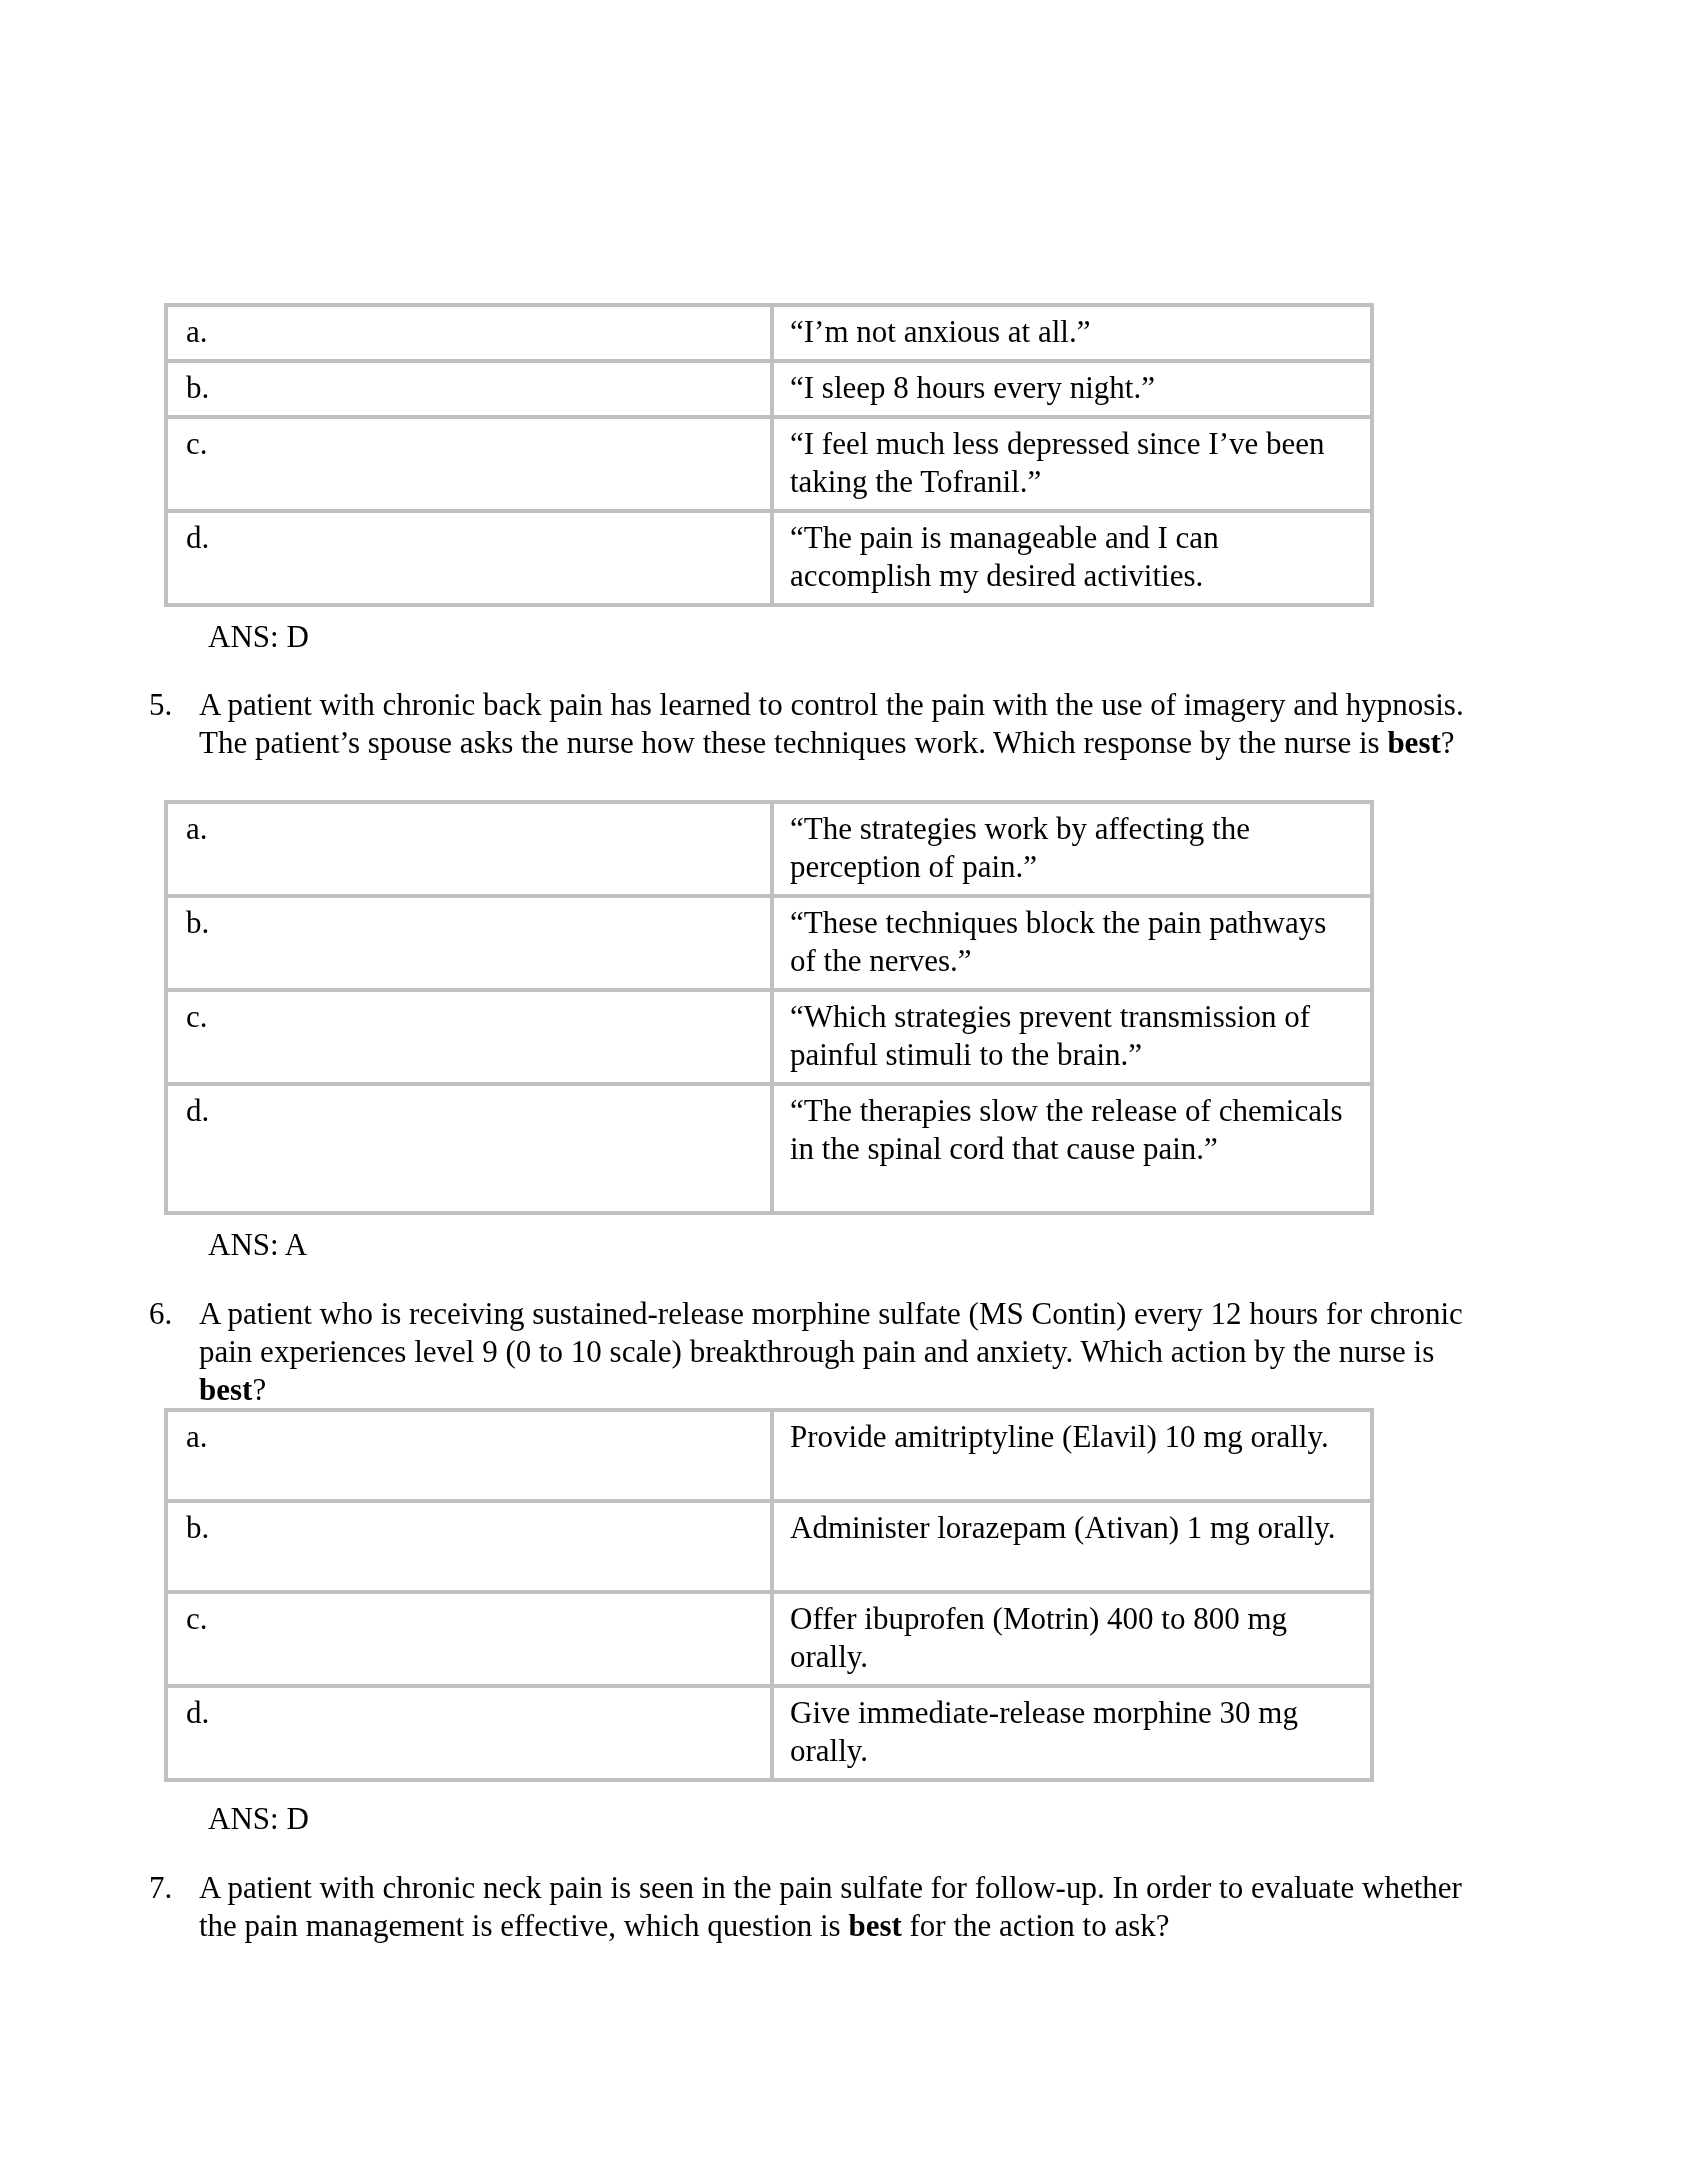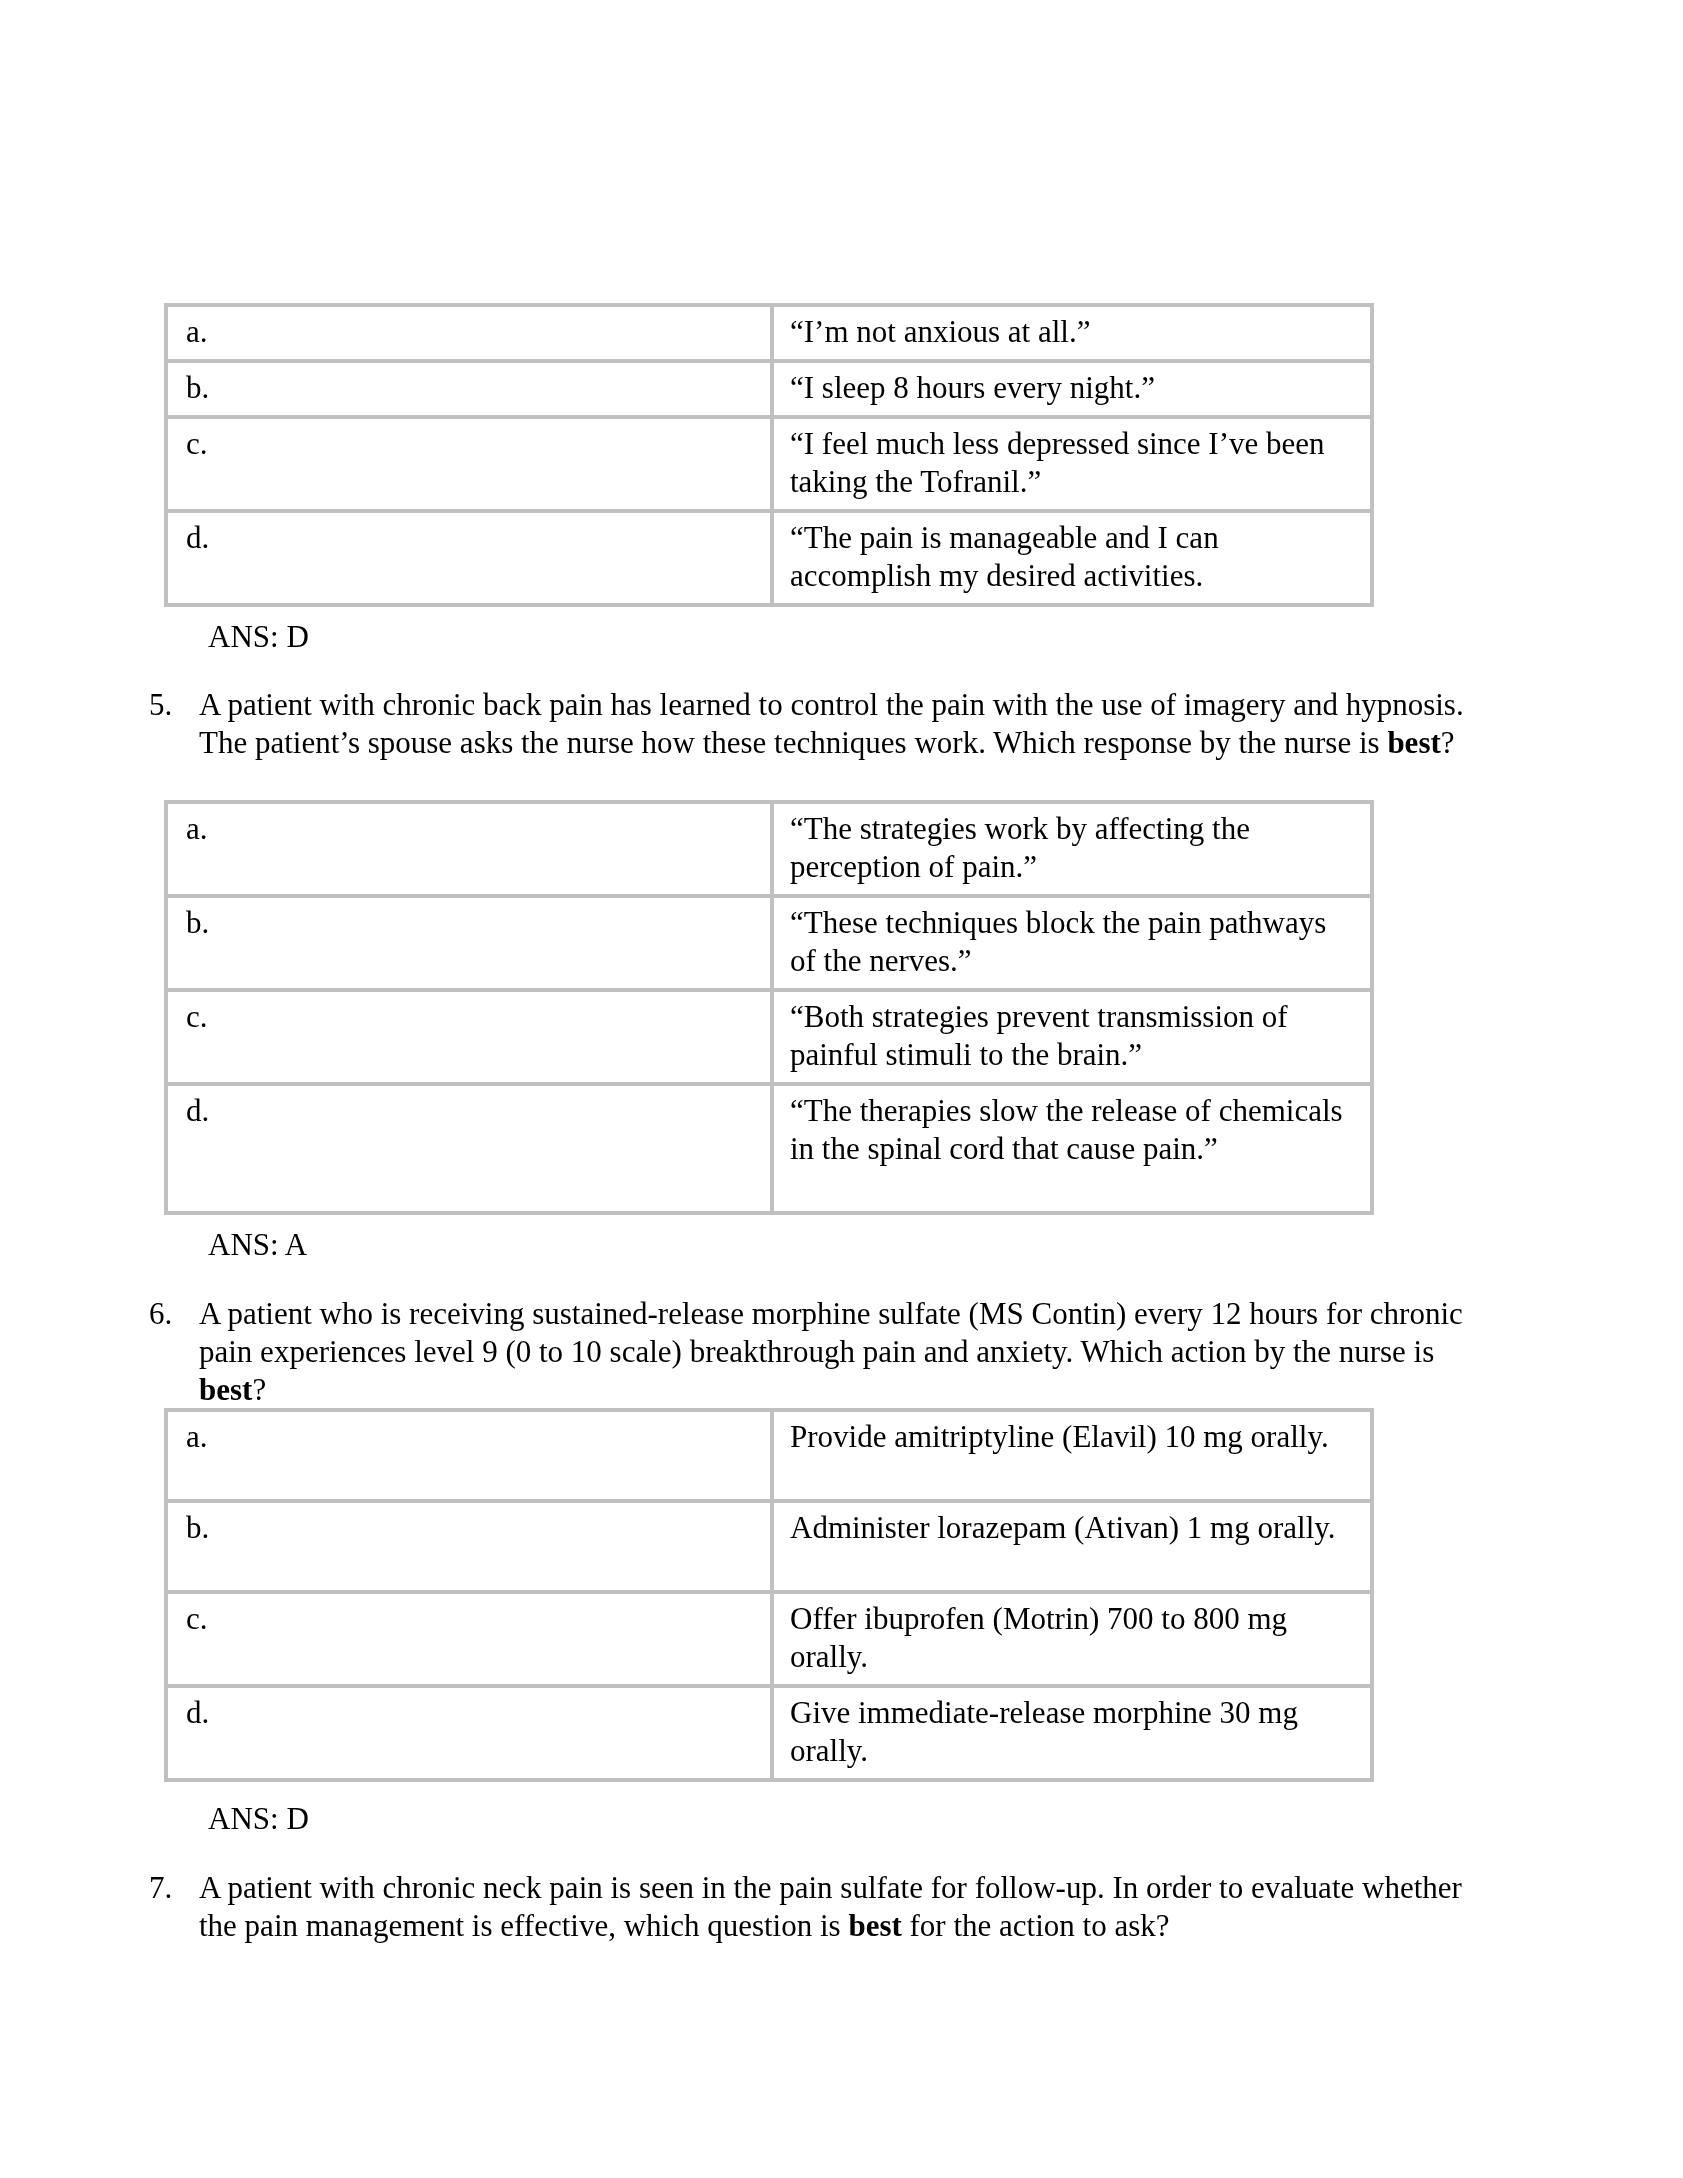--- a/index.html
+++ b/index.html
@@ -108,21 +108,21 @@
         <tr style="height:91px;">
       <td class="letter">a.</td>
       <td class="text">“The strategies work by affecting the perception of pain.”</td>
     </tr>
     <tr style="height:91px;">
       <td class="letter">b.</td>
       <td class="text">“These techniques block the pain pathways of the nerves.”</td>
     </tr>
     <tr style="height:91px;">
       <td class="letter">c.</td>
-      <td class="text">“Both strategies prevent transmission of painful stimuli to the brain.”</td>
+      <td class="text">“Which strategies prevent transmission of painful stimuli to the brain.”</td>
     </tr>
     <tr style="height:129px;">
       <td class="letter">d.</td>
       <td class="text">“The therapies slow the release of chemicals in the spinal cord that cause pain.”</td>
     </tr>
   </tbody>
     </table>
   <div class="ans" style="top:1226px;">ANS:  A</div>
 
   <div class="question" style="top:1295px;">
@@ -134,21 +134,21 @@
         <tr style="height:91px;">
       <td class="letter">a.</td>
       <td class="text">Provide amitriptyline (Elavil) 10 mg orally.</td>
     </tr>
     <tr style="height:91px;">
       <td class="letter">b.</td>
       <td class="text">Administer lorazepam (Ativan) 1 mg orally.</td>
     </tr>
     <tr style="height:91px;">
       <td class="letter">c.</td>
-      <td class="text">Offer ibuprofen (Motrin) 700 to 800 mg orally.</td>
+      <td class="text">Offer ibuprofen (Motrin) 400 to 800 mg orally.</td>
     </tr>
     <tr style="height:91px;">
       <td class="letter">d.</td>
       <td class="text">Give immediate-release morphine 30 mg orally.</td>
     </tr>
   </tbody>
     </table>
   <div class="ans" style="top:1800px;">ANS:  D</div>
 
   <div class="question" style="top:1869px;">

